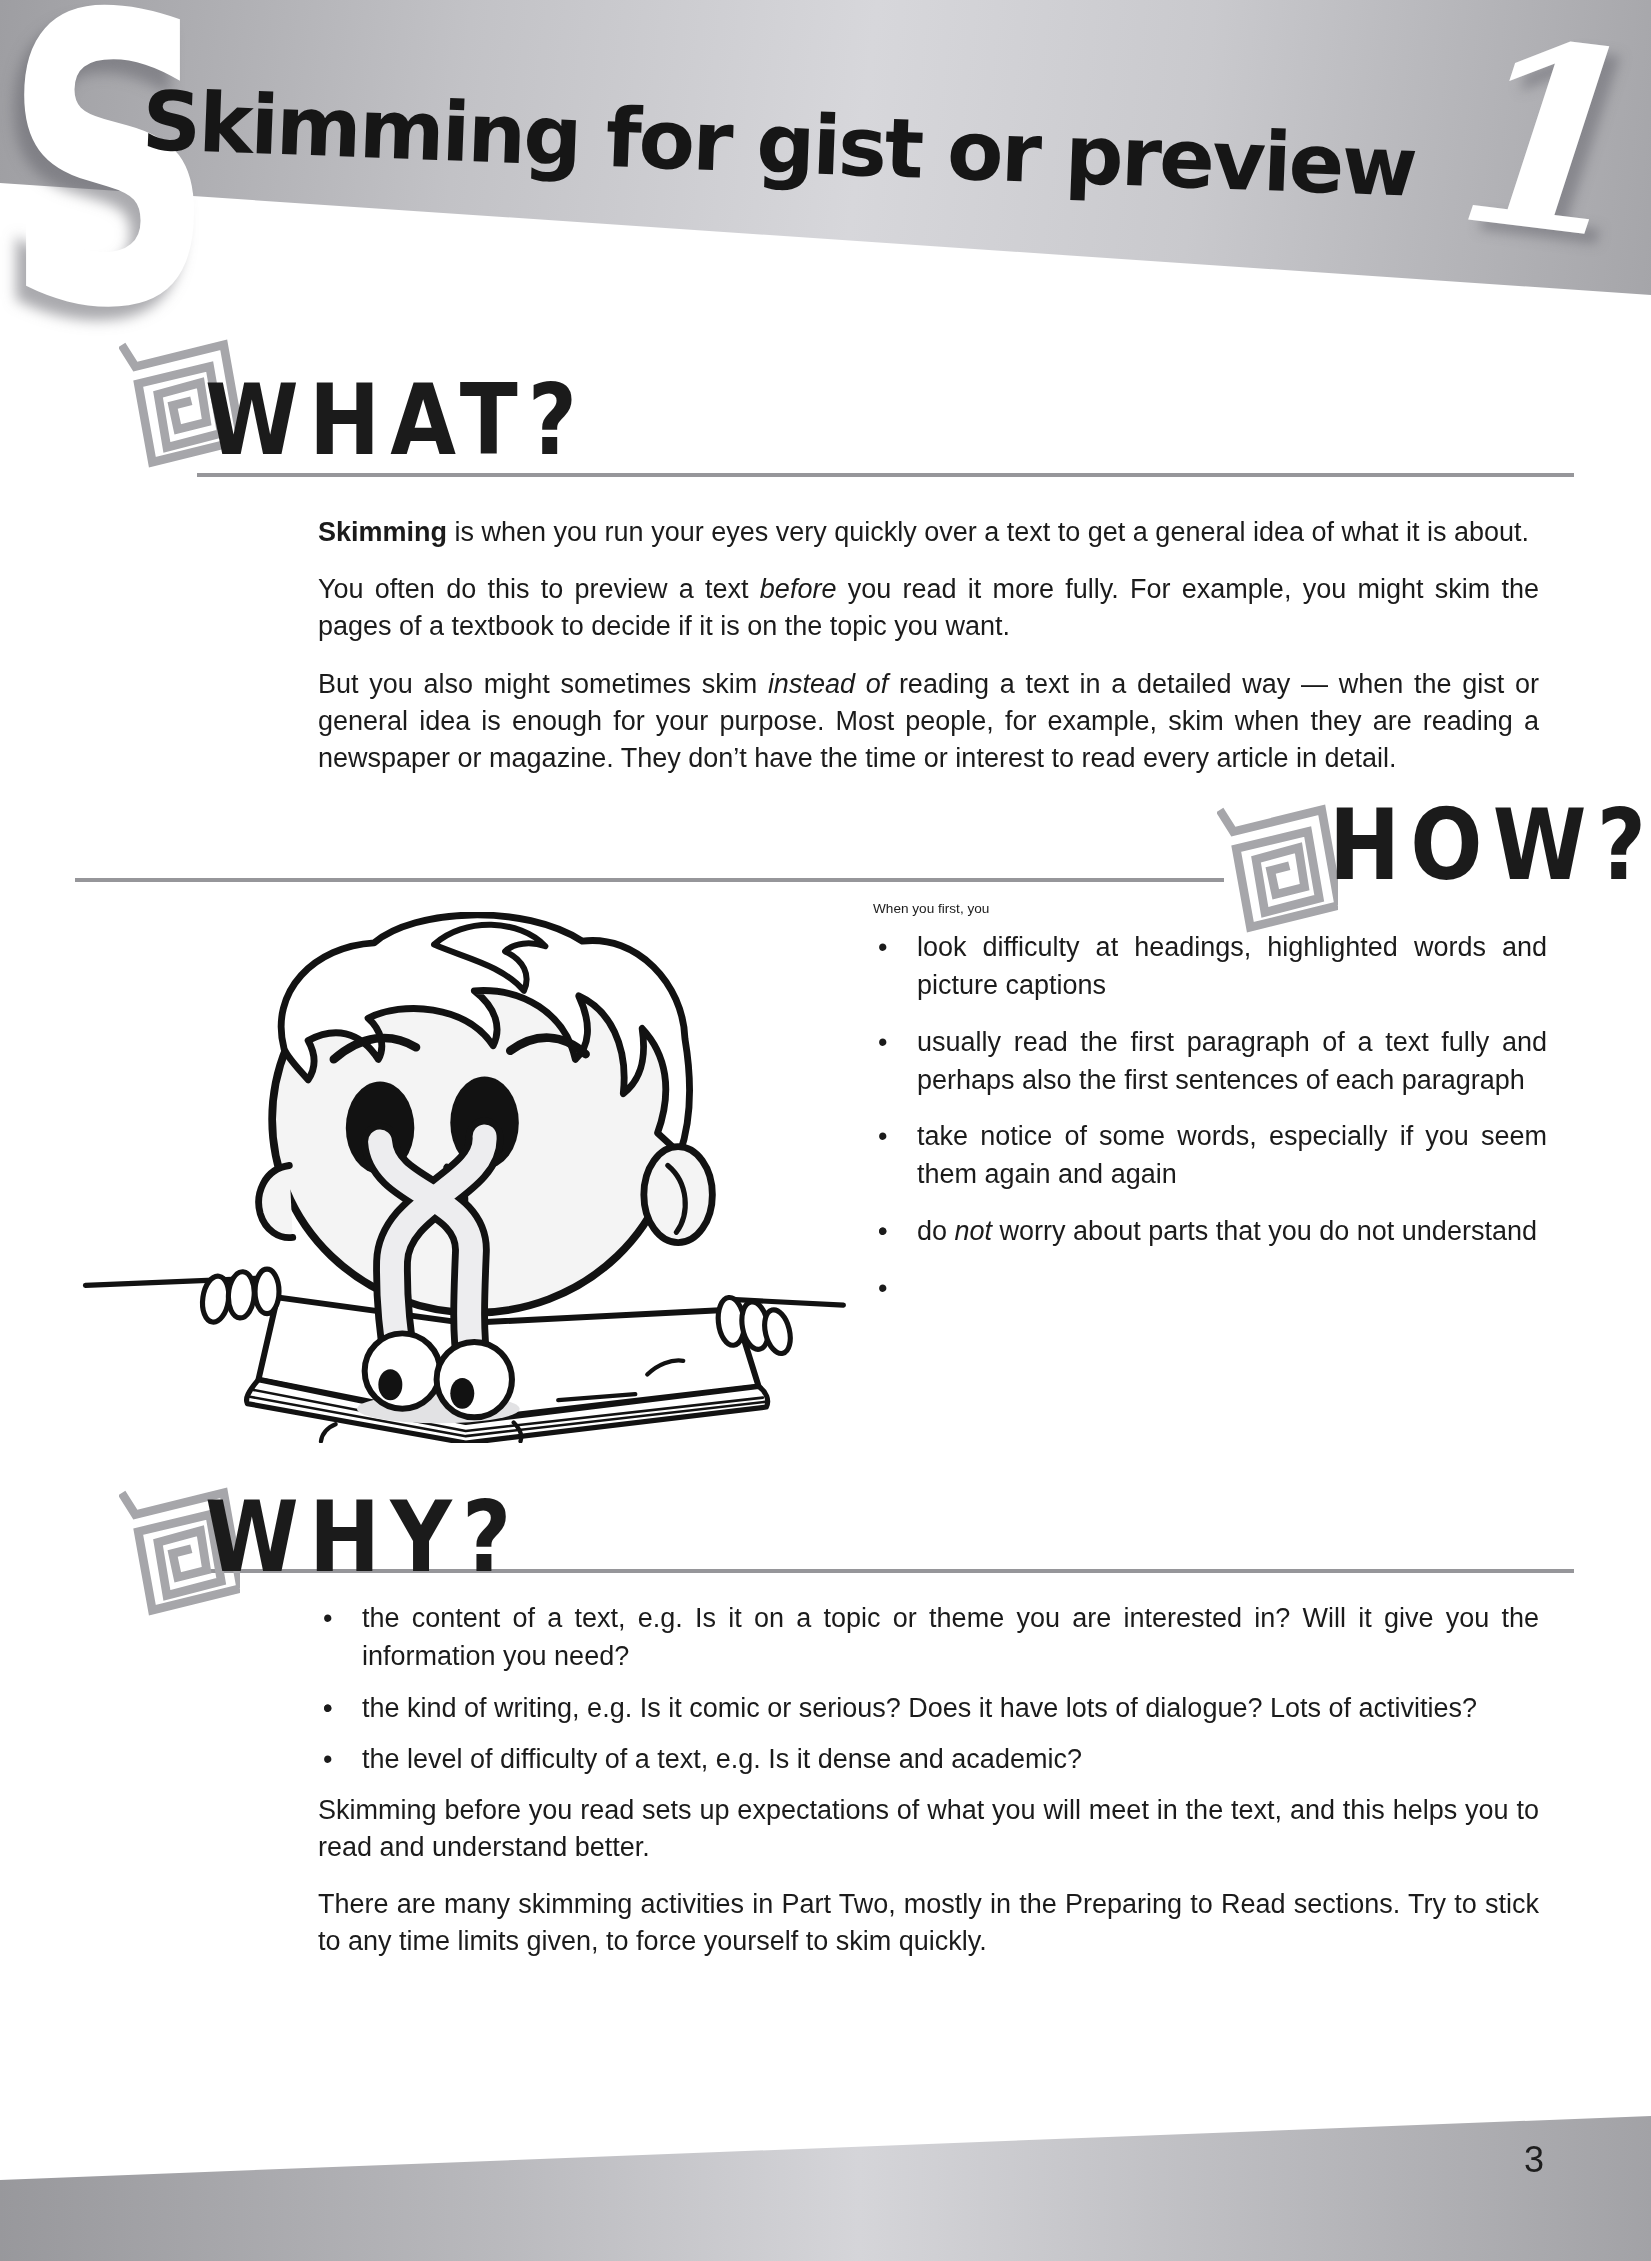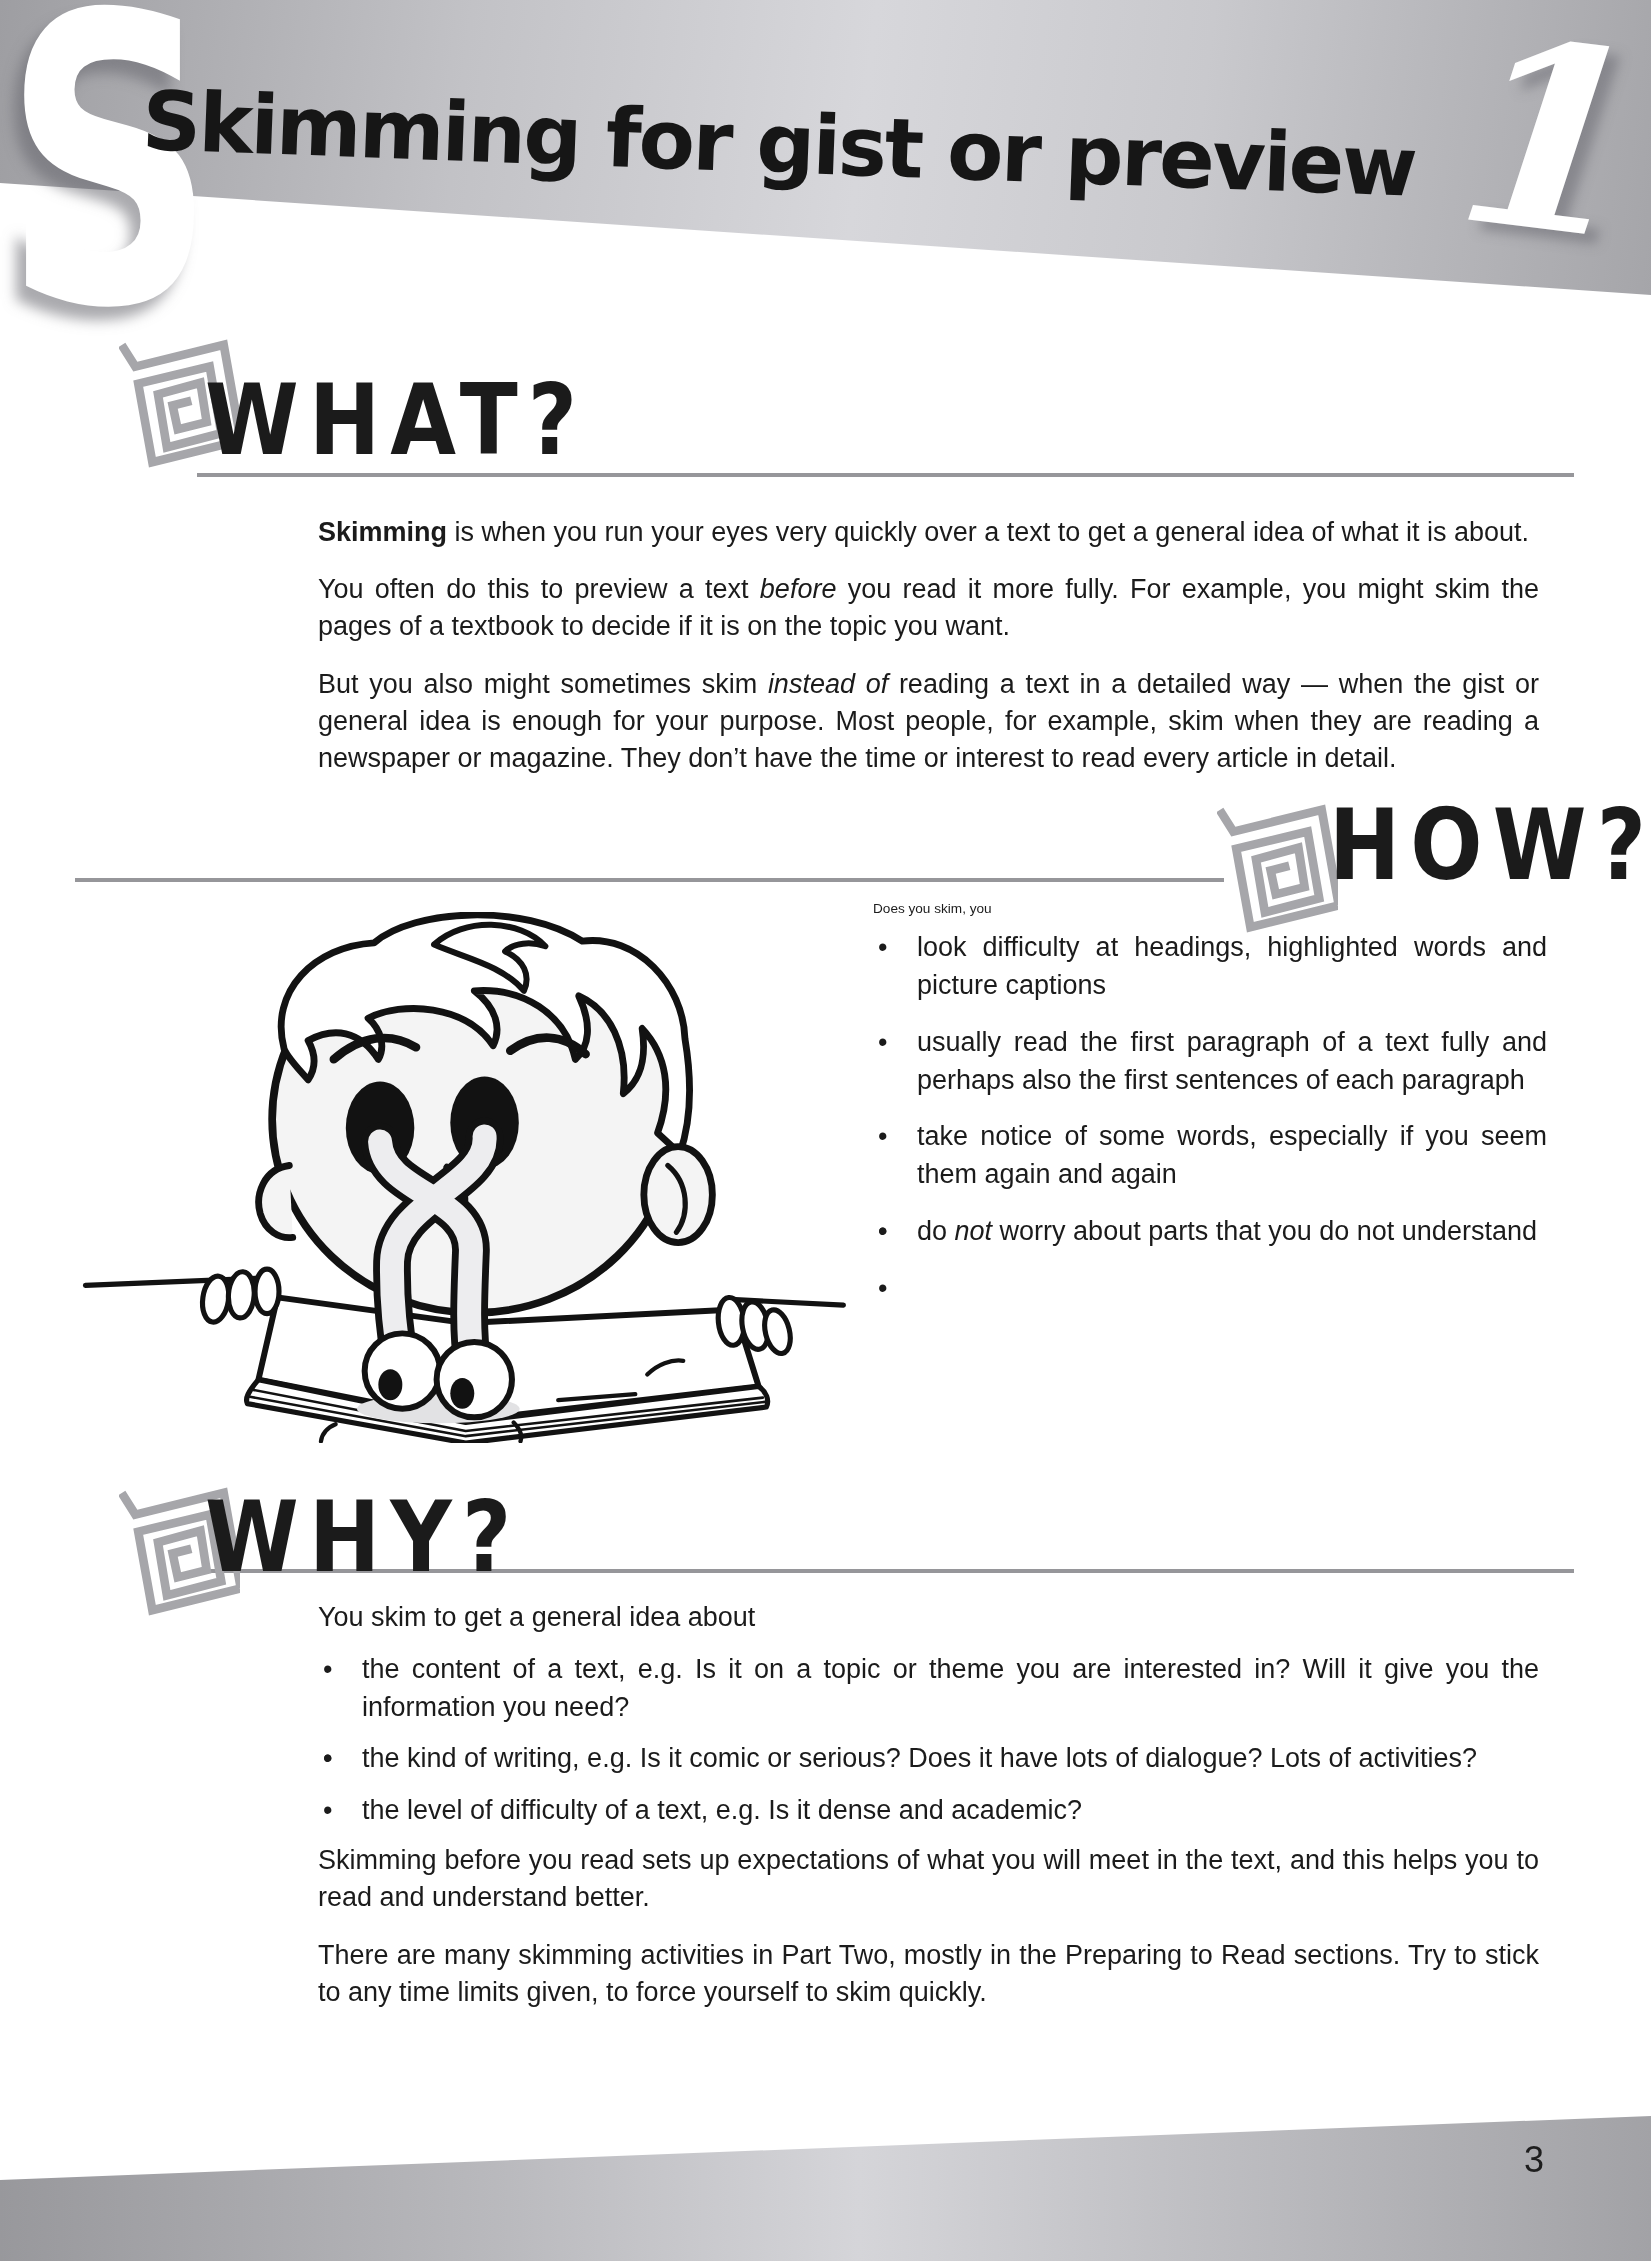--- a/index.html
+++ b/index.html
@@ -126,21 +126,21 @@
     <p><span>But you also might sometimes skim </span><em>instead of</em><span> reading a text in a detailed way — when the gist or general idea is enough for your purpose. Most people, for example, skim when they are reading a newspaper or magazine. They don’t have the time or interest to read every article in detail.</span></p>
   </div>
 
   <div class="rule rule-how"></div>
   <svg class="spiral spiral-how" viewBox="0 0 142 162" width="121" height="138">
       <use href="#spiral-sym"></use>
     </svg>
   <h2 class="hd hd-how">HOW?</h2>
 
   <div class="how-col">
-    <p class="lead">Does you skim, you</p>
+    <p class="lead">When you first, you</p>
     <ul class="blist">
       <li><span class="dot">•</span><span><span>look difficulty at headings, highlighted words and picture captions</span><em></em><span></span></span></li>
       <li><span class="dot">•</span><span><span>usually read the first paragraph of a text fully and perhaps also the first sentences of each paragraph</span><em></em><span></span></span></li>
       <li><span class="dot">•</span><span><span>take notice of some words, especially if you seem them again and again</span><em></em><span></span></span></li>
       <li><span class="dot">•</span></li>
       <li><span class="dot">•</span><span><span>do </span><em>not</em><span> worry about parts that you do not understand</span></span></li>
       <li><span class="dot">•</span></li>
     </ul>
   </div>
 
@@ -198,21 +198,20 @@
     </g>
   </svg>
 
   <svg class="spiral spiral-why" viewBox="0 0 142 162" width="121" height="138">
       <use href="#spiral-sym"></use>
     </svg>
   <h2 class="hd hd-why">WHY?</h2>
   <div class="rule rule-why"></div>
 
   <div class="why-col copy">
-    <p class="lead">You skim to get a general idea about</p>
     <ul class="blist">
       <li><span class="dot">•</span><span>the content of a text, e.g. Is it on a topic or theme you are interested in? Will it give you the information you need?</span></li>
       <li><span class="dot">•</span></li>
       <li><span class="dot">•</span><span>the kind of writing, e.g. Is it comic or serious? Does it have lots of dialogue? Lots of activities?</span></li>
       <li><span class="dot">•</span><span>the level of difficulty of a text, e.g. Is it dense and academic?</span></li>
     </ul>
     <p>Skimming before you read sets up expectations of what you will meet in the text, and this helps you to read and understand better.</p>
     <p>There are many skimming activities in Part Two, mostly in the Preparing to Read sections. Try to stick to any time limits given, to force yourself to skim quickly.</p>
   </div>
 

